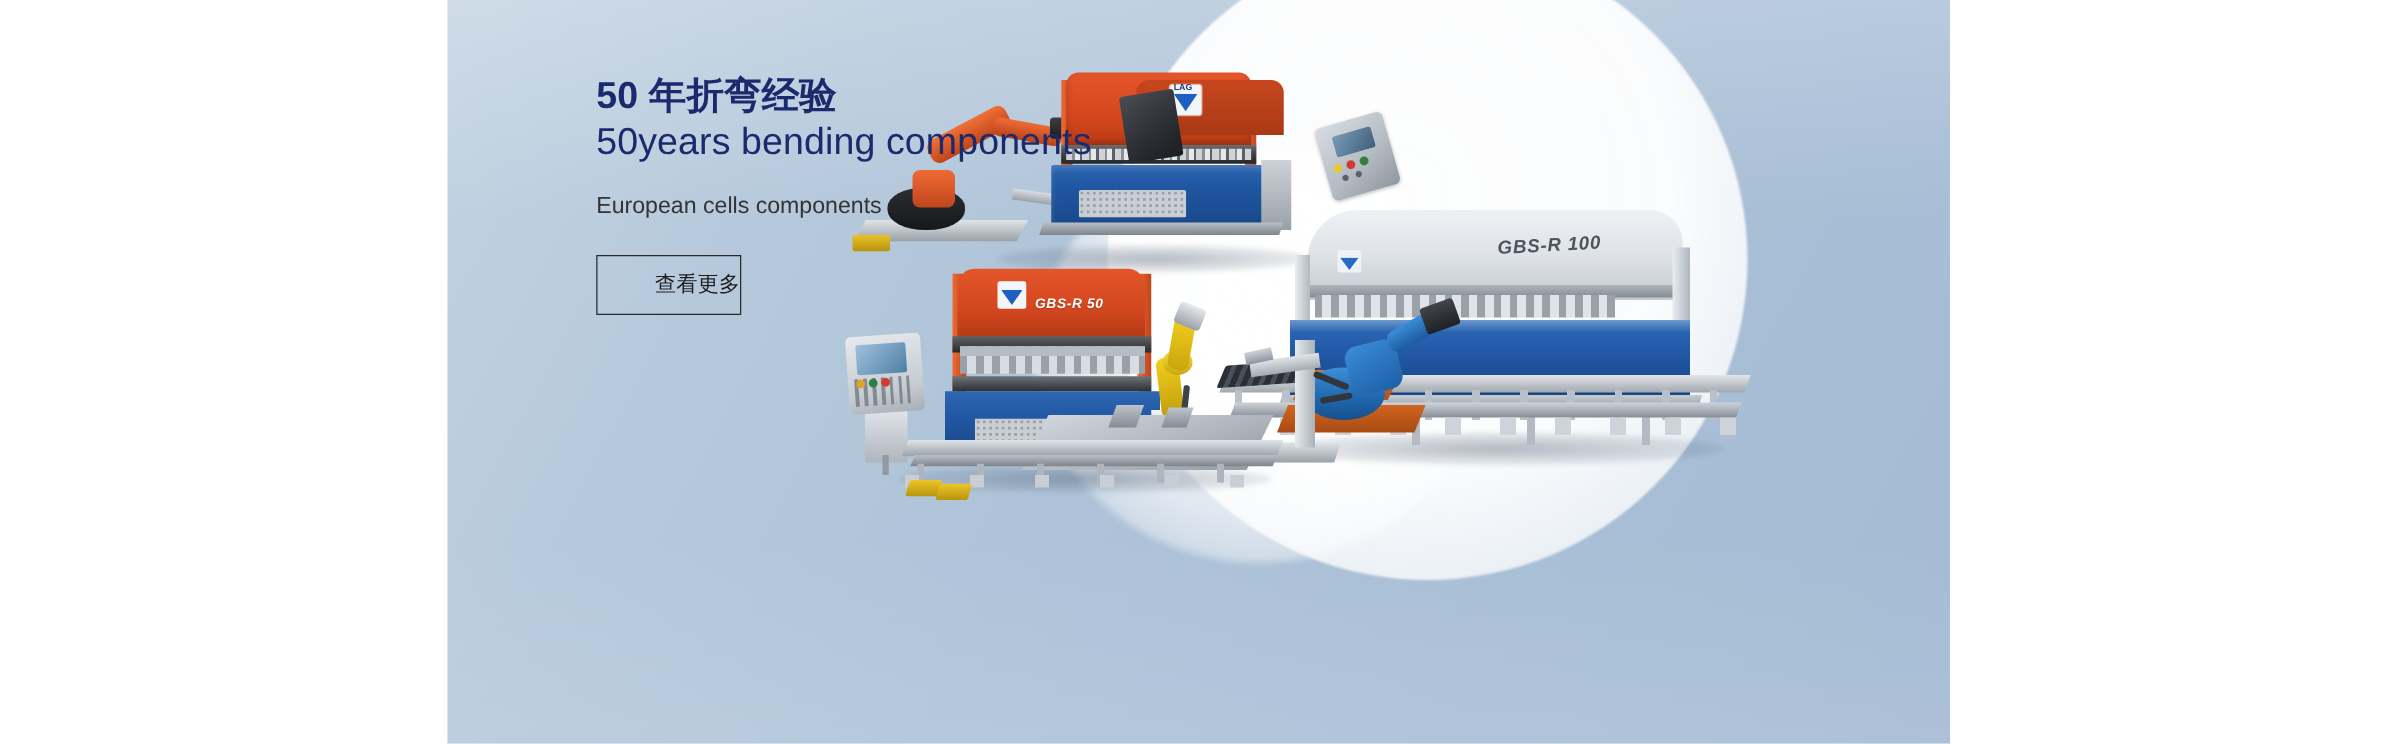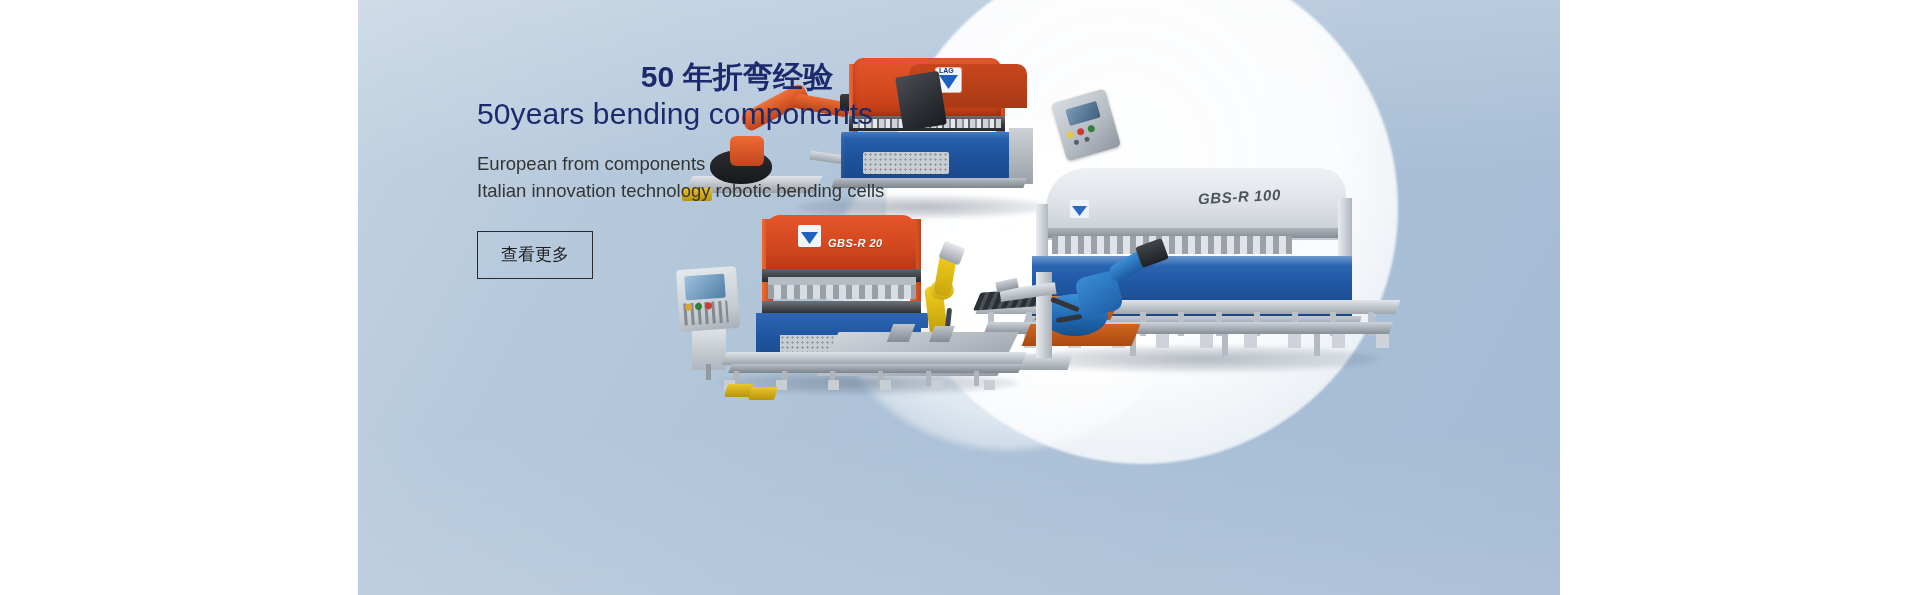--- a/index.html
+++ b/index.html
@@ -86,40 +86,40 @@
     width: 520px;
   }
   .headline {
     color: #1a2a6c;
     font-size: 30px;
     line-height: 37px;
     letter-spacing: .1px;
     white-space: nowrap;
   }
   .headline .ln { display: block; }
-  .headline .ln1 { font-weight: 700; text-align: center; }
+  .headline .ln1 { font-weight: 700; }
   .headline .ln2, .headline .ln3, .headline .ln4 { font-weight: 400; }
 
   .sub {
     margin-top: 18px;
     color: #343434;
     font-size: 18.5px;
     line-height: 27px;
     white-space: nowrap;
   }
   .sub .ln { display: block; }
 
   .cta {
     margin-top: 27px;
     display: inline-block;
     box-sizing: border-box;
     width: 116px;
     height: 48px;
     line-height: 46px;
-    text-align: center;
+    text-align: right;
     border: 1px solid #2a2a2a;
     color: #1d1d1d;
     font-size: 17px;
     background: transparent;
     cursor: pointer;
     user-select: none;
   }
 
   
   .collage { position: absolute; inset: 0; pointer-events: none; }
@@ -575,21 +575,21 @@
         <div class="torso"></div>
         <div class="upper"></div>
         <div class="tool"></div>
       </div>
 
       <div class="pc" id="machB">
         <div class="post-l"></div>
         <div class="post-r"></div>
         <div class="head"></div>
         <div class="logo"></div>
-        <div class="label">GBS-R 20</div>
+        <div class="label">GBS-R 50</div>
         <div class="beam"></div>
         <div class="toolrow"></div>
         <div class="lowbeam"></div>
         <div class="body"></div>
         <div class="vent"></div>
       </div>
 
       <div class="pc" id="cncB">
         <div class="stem"></div>
         <div class="pole"></div>
@@ -637,22 +637,21 @@
     </div>
 
     <div class="copy">
 
       <div class="headline">
         <span class="ln ln1">50 年折弯经验</span>
         <span class="ln ln2">50years bending components</span>
       </div>
 
       <div class="sub">
-        <span class="ln">European from components</span>
-        <span class="ln">Italian innovation technology robotic bending cells</span>
+        <span class="ln">European cells components</span>
       </div>
 
       <div class="cta">查看更多</div>
 
     </div>
 
   </div>
 </div>
 
 </body></html>

